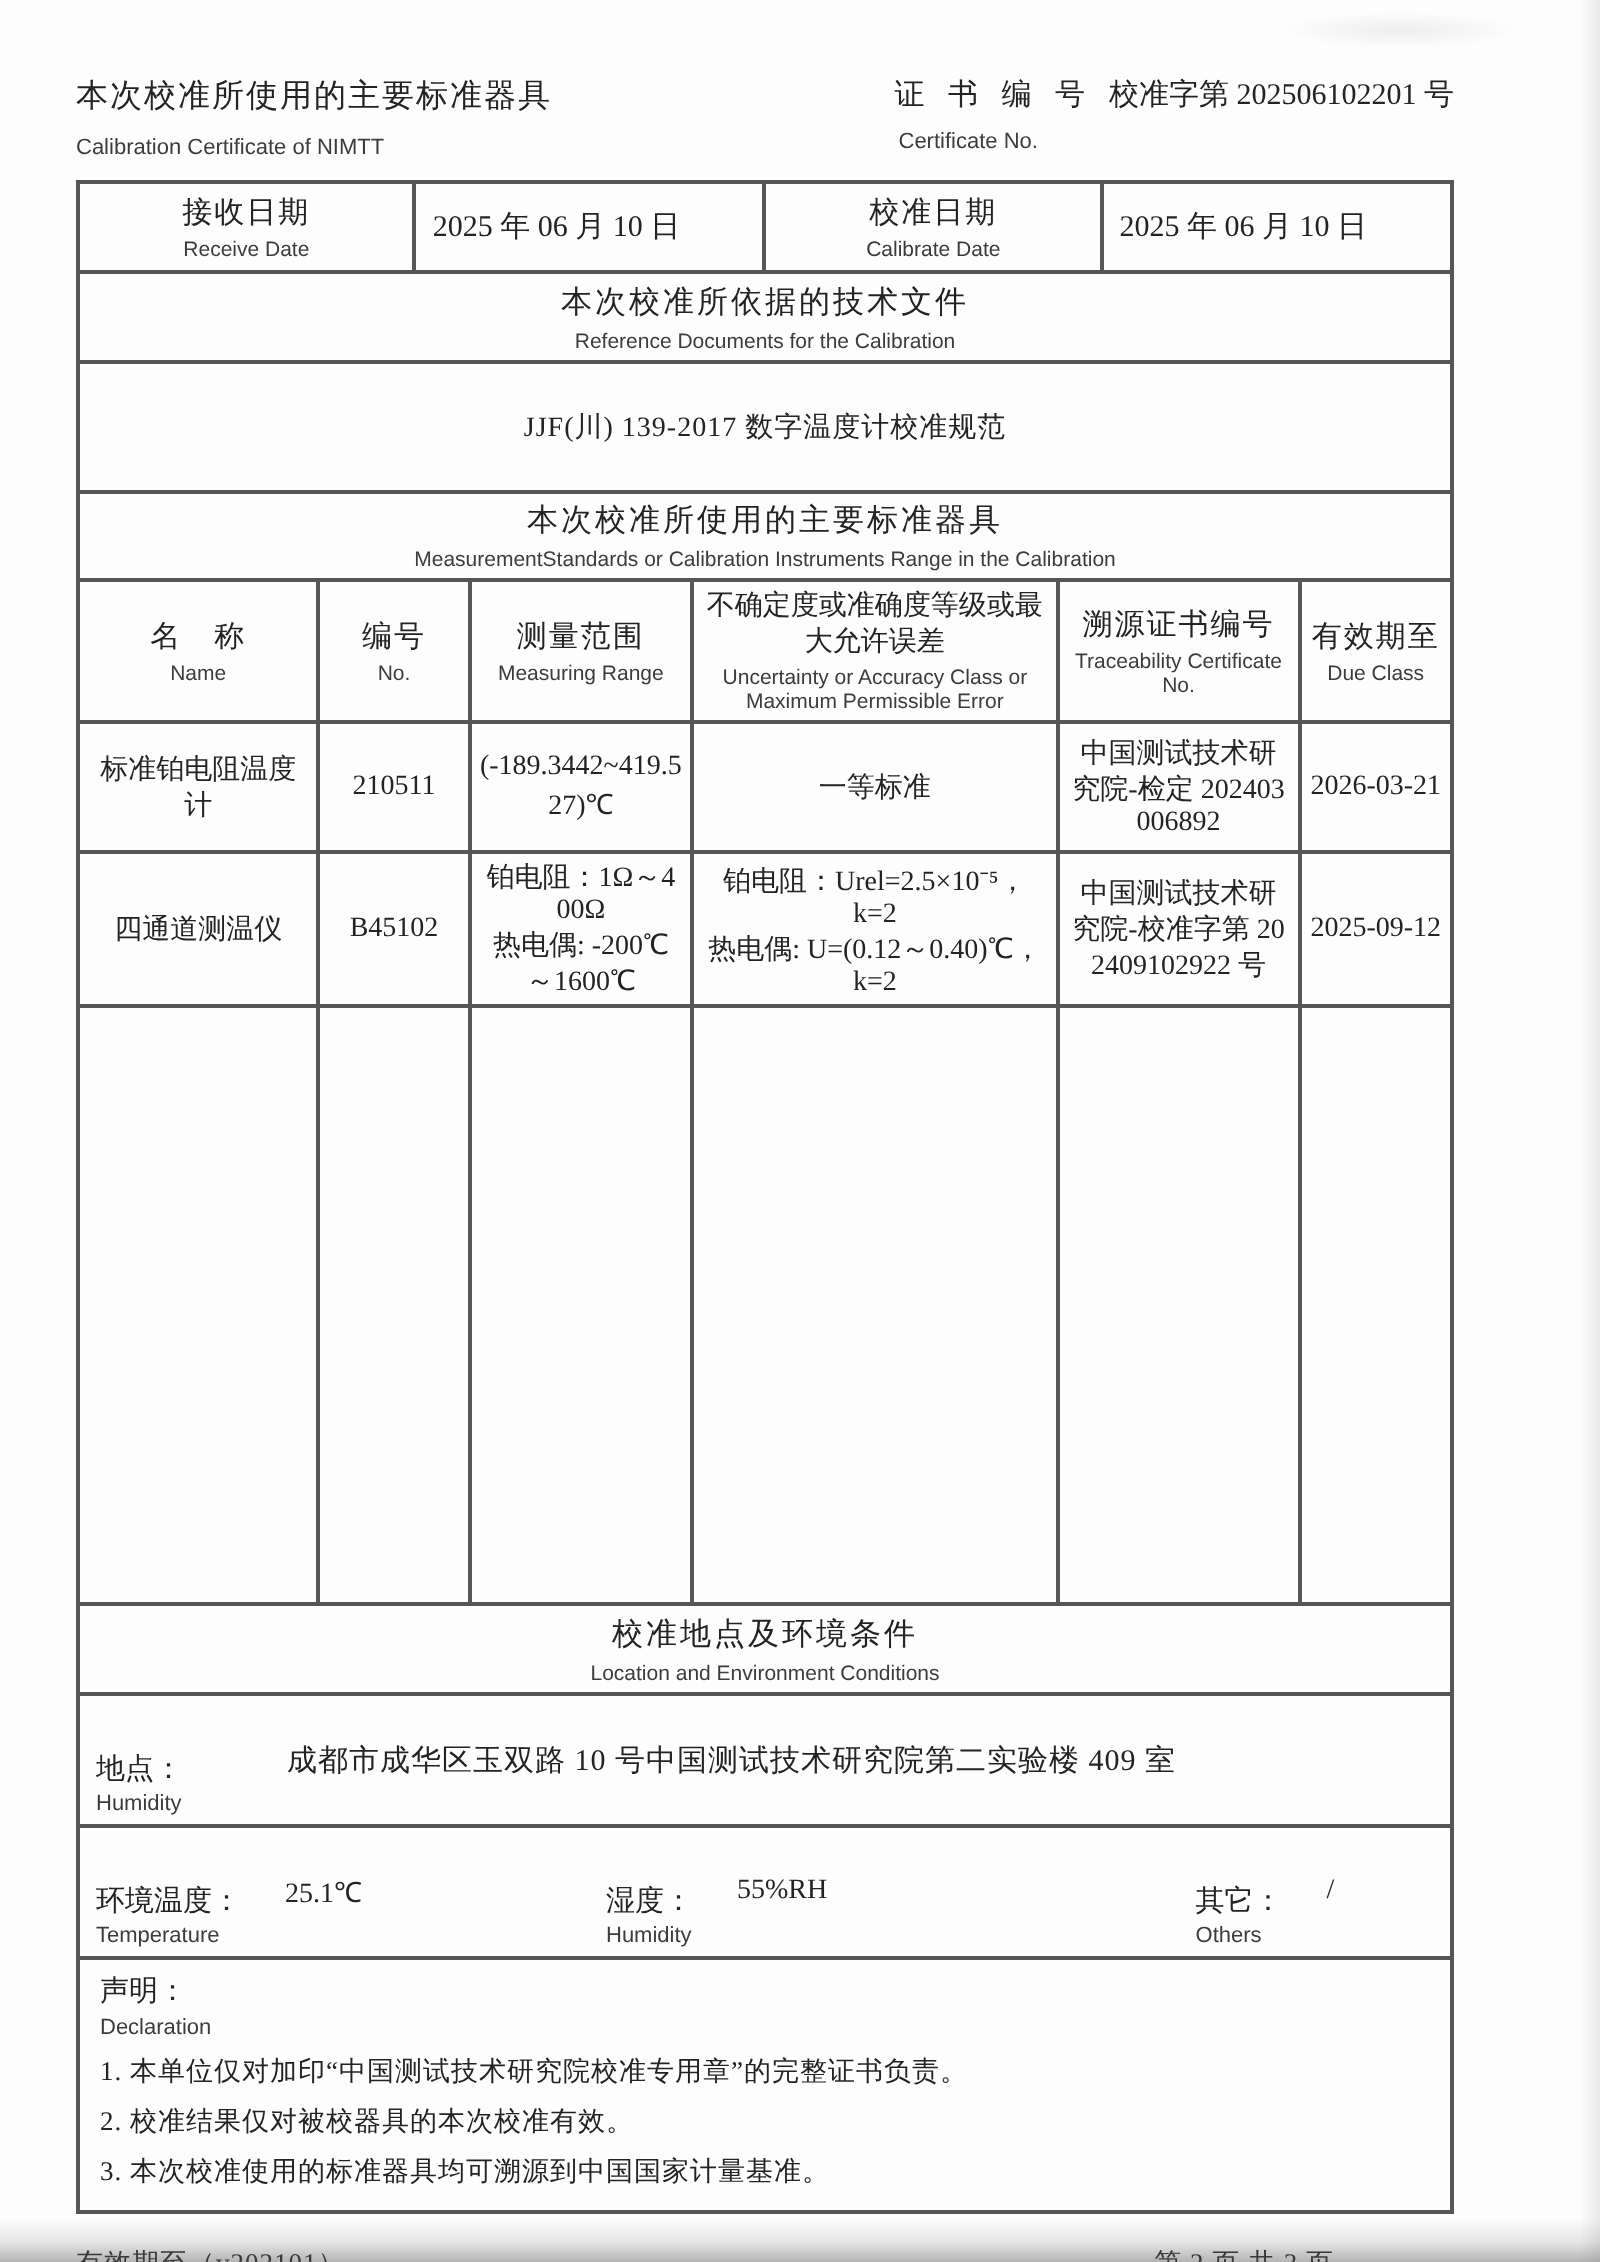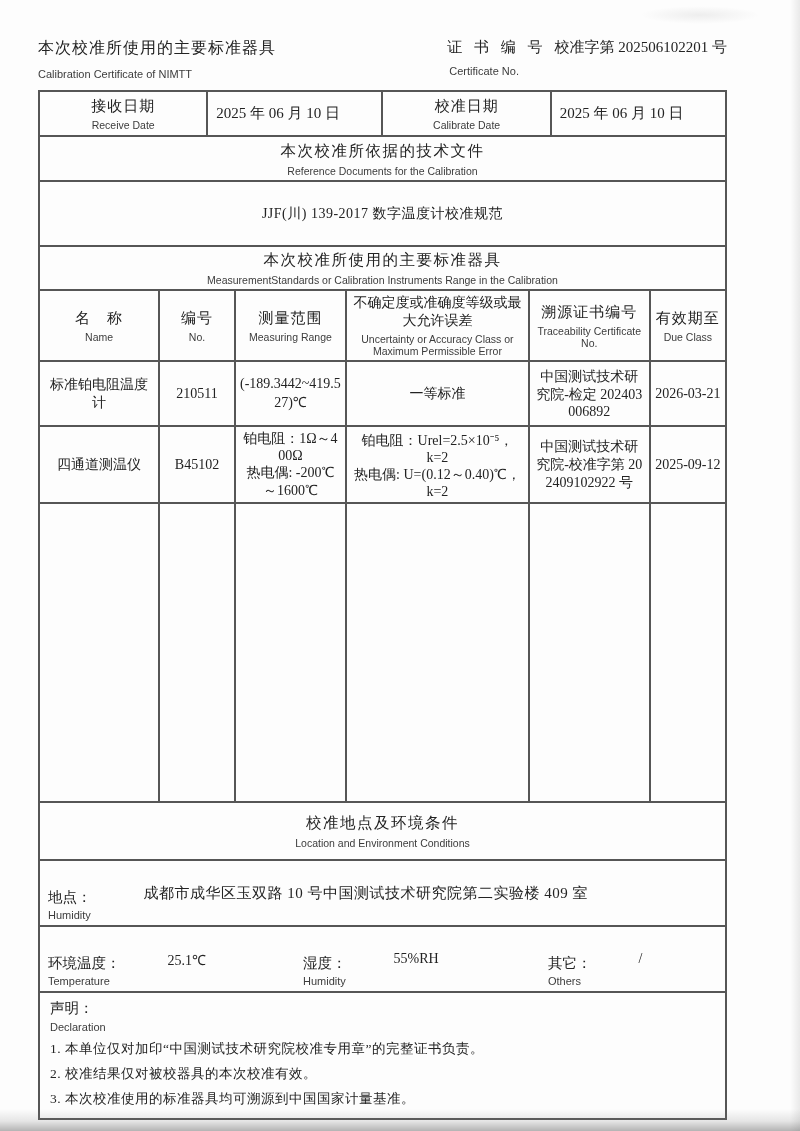--- a/index.html
+++ b/index.html
@@ -48,24 +48,24 @@
 
   
   .loc-cell { text-align:left !important; padding:4px 8px !important; }
   .loc-flex { display:flex; align-items:center; }
   .pair-label { flex:0 0 auto; text-align:left;margin-top:23px; }
   .pair-label .cn-s { font-size:14.5px; }
   .pair-label .en { margin-top:2px; }
   .pair-value { margin-left:22px; font-size:14px; }
   .loc-value { margin-left:52px; font-size:15px; letter-spacing:0.5px; }
   .env-flex { display:flex; align-items:center; }
-  .env-pair { display:flex; align-items:center;gap:25px; }
+  .env-pair { display:flex; align-items:center; }
   .env-pair.p1 { flex:0 0 255px; }
   .env-pair.p2 { flex:0 0 245px; }
-  .env-pair.p3 { flex:1 1 auto; }
+  .env-pair.p3 { flex:1 1 auto;justify-content:center; }
 
   
   .decl-cell { text-align:left !important; padding:6px 10px !important; vertical-align:top !important; }
   .decl-title { font-size:14.5px; }
   .decl-en { margin-top:3px; }
   .decl-items { margin-top:4px; }
   .decl-item { font-size:13.5px; line-height:1.85; letter-spacing:0.5px; }
 
   
   .footer { display:flex; justify-content:space-between; margin-top:16px; }
@@ -213,21 +213,21 @@
             <td class="filler"></td>
         <td class="filler"></td>
             <td class="filler"></td>
             <td class="filler"></td>
       </tr>
     </tbody>
       </table>
 
     <table class="grid">
       <tbody>
-          <tr style="height:58px;">
+          <tr style="height:45px;">
         <td class="sec">
           <div class="sec-cn">校准地点及环境条件</div>
           <div class="en">Location and Environment Conditions</div>
         </td>
       </tr>
       <tr style="height:50px;">
         <td class="loc-cell">
           <div class="loc-flex">
             <div class="pair-label">
               <div class="cn-s">地点：</div>

